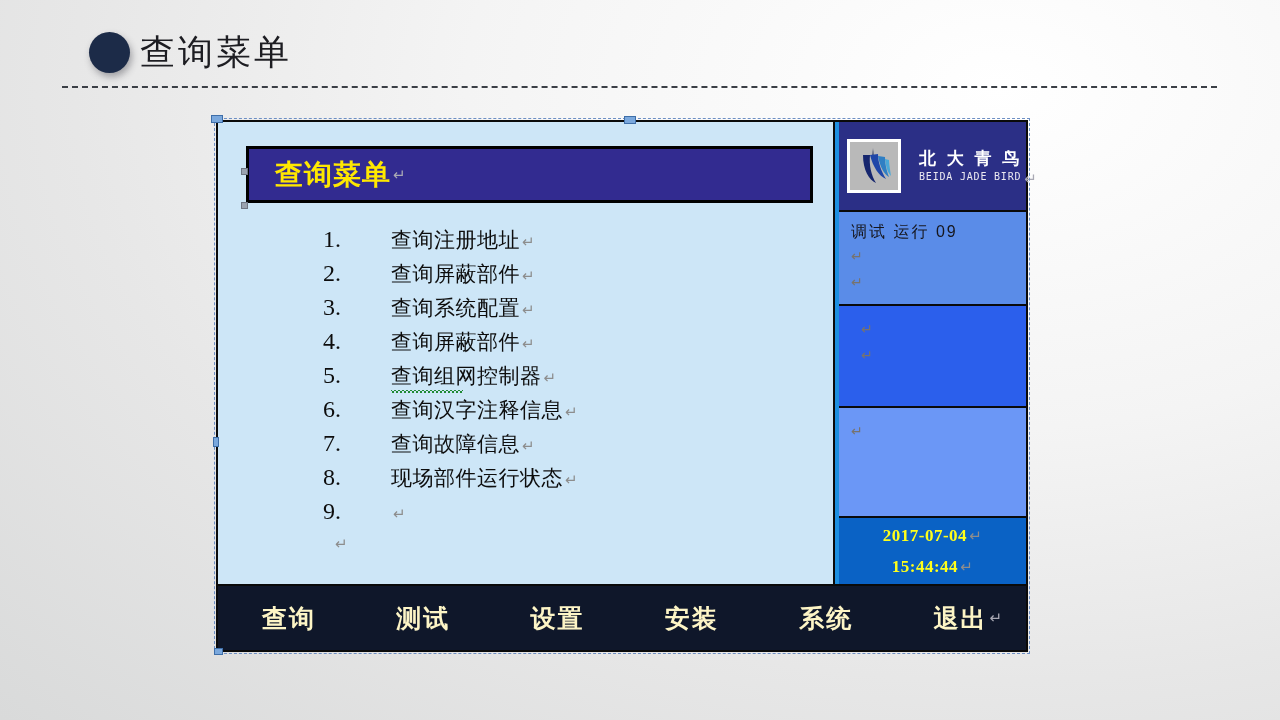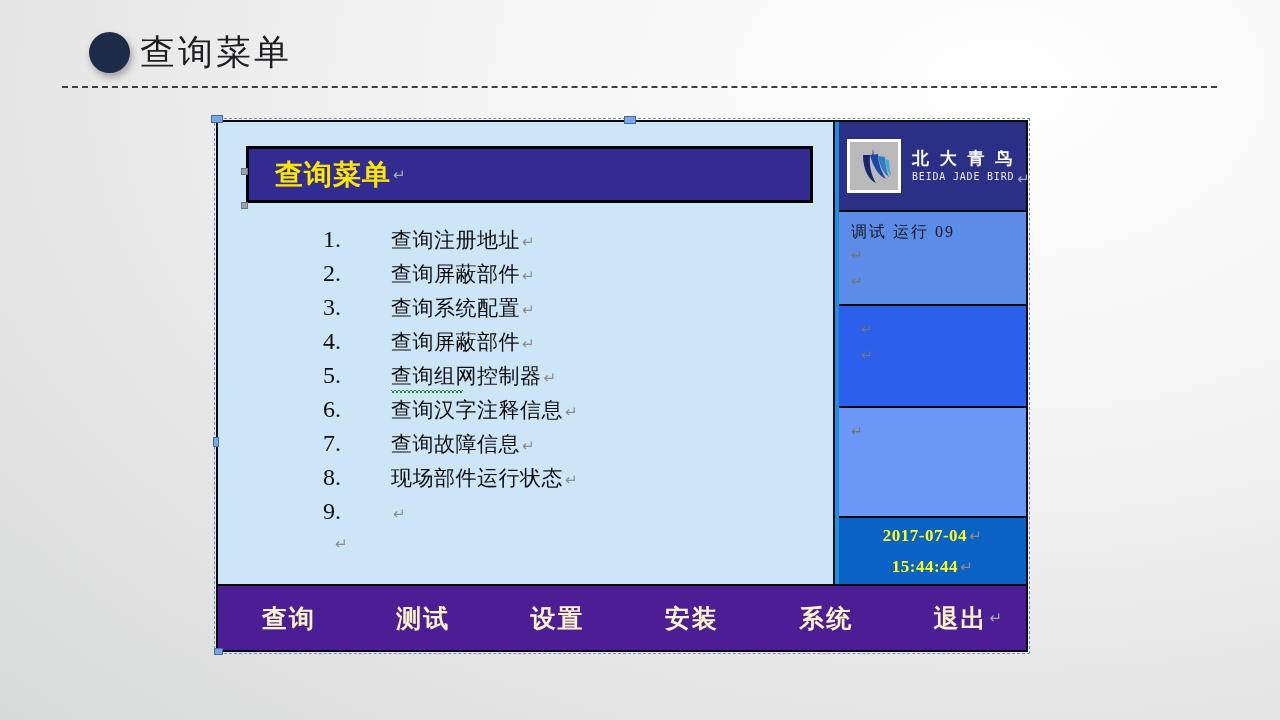--- a/index.html
+++ b/index.html
@@ -187,21 +187,21 @@
     width: 54px; height: 54px;
     background: #b9b9b9;
     border: 3px solid #ffffff;
     flex: none;
     display: flex;
     align-items: center;
     justify-content: center;
   }
 
   .logo-text {
-    margin-left: 11px;
+    margin-left: 18px;
     display: flex;
     flex-direction: column;
     justify-content: center;
   }
   .logo-cn {
     font-size: 17px;
     font-weight: bold;
     color: #ffffff;
     letter-spacing: 3px;
     line-height: 22px;
@@ -218,21 +218,20 @@
 
   .side-panel {
     border-bottom: 2px solid #0a0a0a;
     position: relative;
     padding: 10px 0 0 12px;
     flex: none;
   }
   .panel-status {
     height: 94px;
     background: #5a8ce8;
-    font-family: Liberation Serif, serif;
   }
   .panel-mid {
     height: 102px;
     background: #2b5fec;
   }
   .panel-low {
     height: 110px;
     background: #6b97f6;
   }
   .panel-status-text {
@@ -263,21 +262,21 @@
     font-weight: bold;
     color: #ffff1a;
     letter-spacing: 0.5px;
     white-space: nowrap;
   }
 
   
   .app-footer {
     height: 66px;
     flex: none;
-    background: #4c1d95;
+    background: #0f172a;
     border-top: 2px solid #0a0a0a;
     display: flex;
     align-items: center;
     padding: 0 24px 0 44px;
   }
   .footer-item {
     font-family: "Liberation Serif", serif;
     font-size: 25px;
     font-weight: bold;
     color: #fdf5c6;

